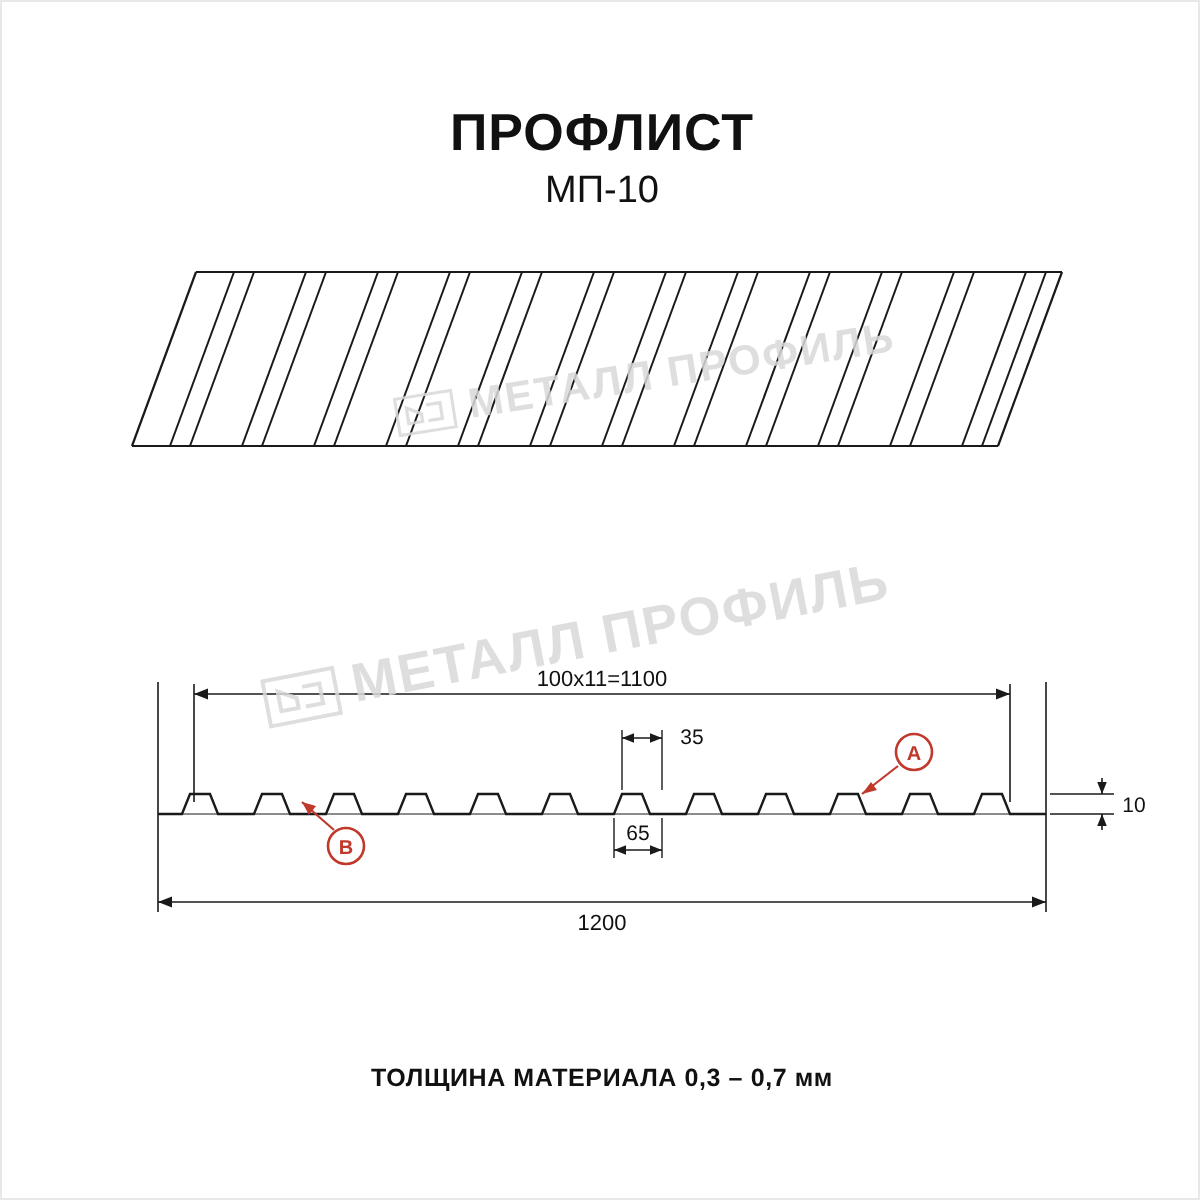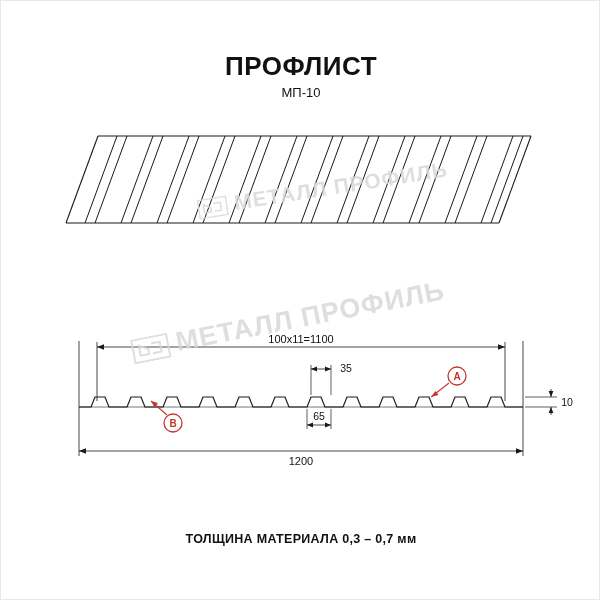--- a/index.html
+++ b/index.html
@@ -34,21 +34,21 @@
     font-weight: bold;
     letter-spacing: 0.5px;
     color: #111111;
   }
   .subtitle {
     position: absolute;
     top: 84px;
     left: 0;
     width: 600px;
     text-align: center;
-    font-size: 13px;
+    font-size: 19px;
     color: #111111;
   }
   .footer-note {
     position: absolute;
     top: 531px;
     left: 0;
     width: 600px;
     text-align: center;
     font-size: 12.5px;
     font-weight: bold;

